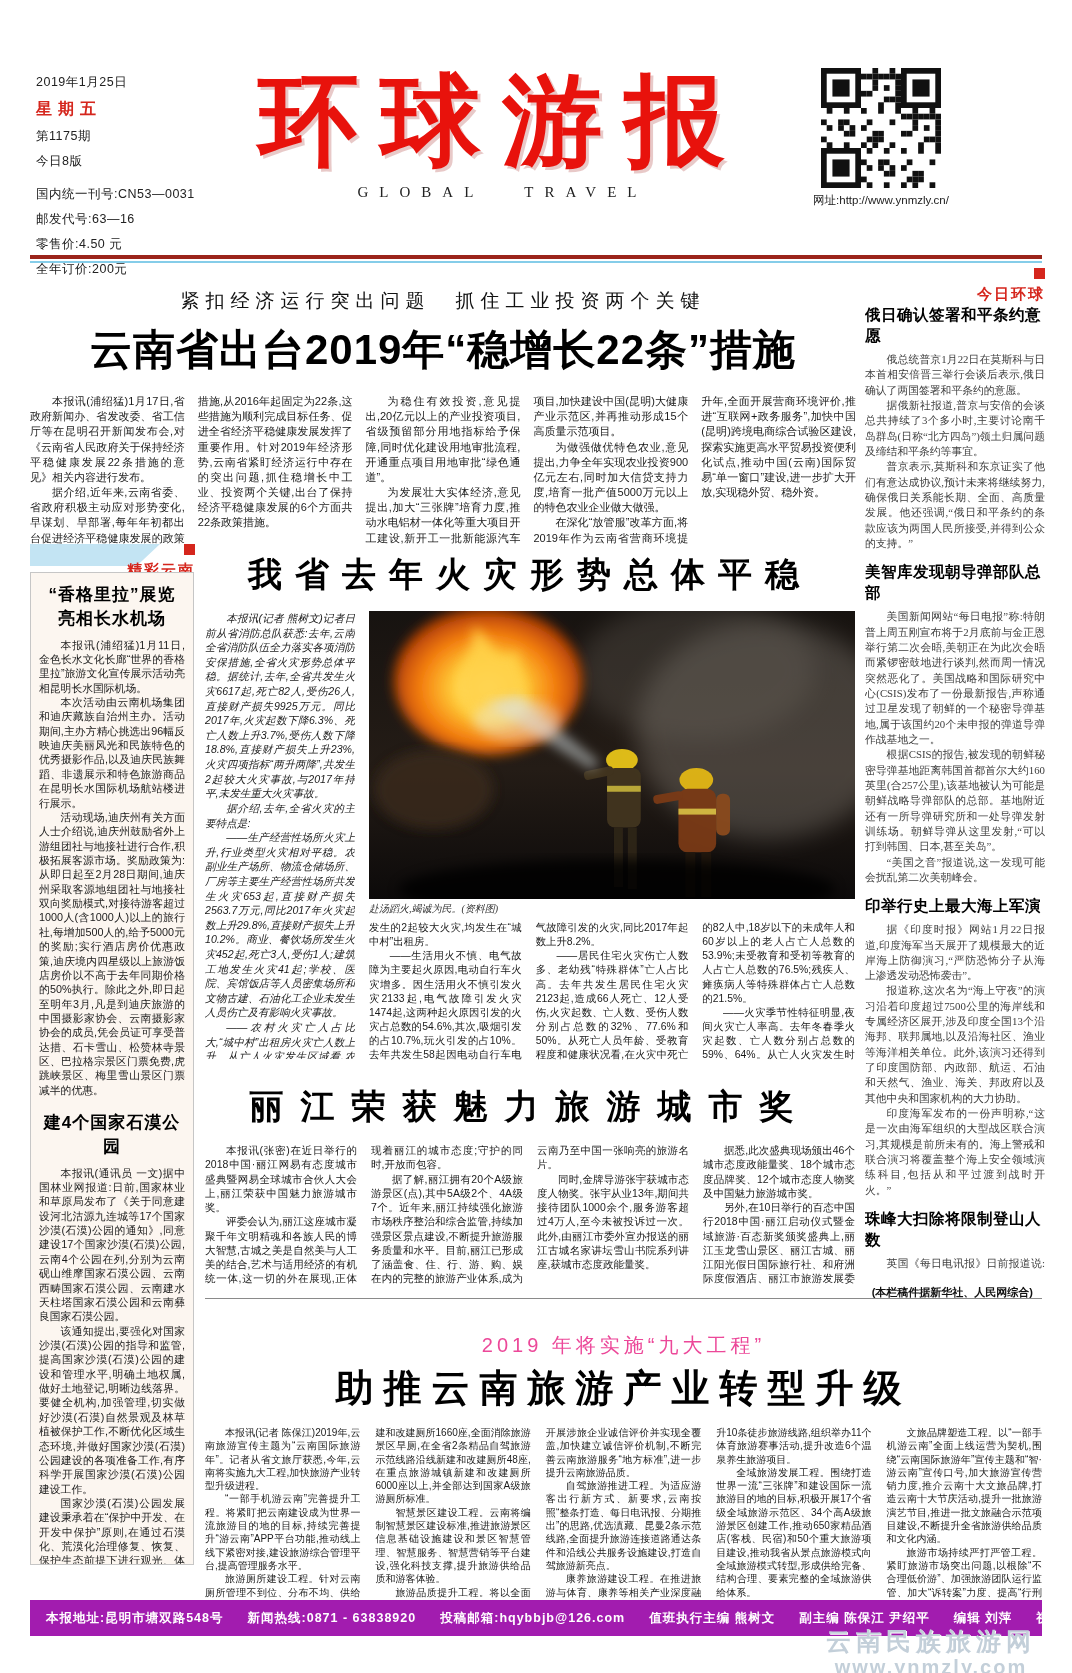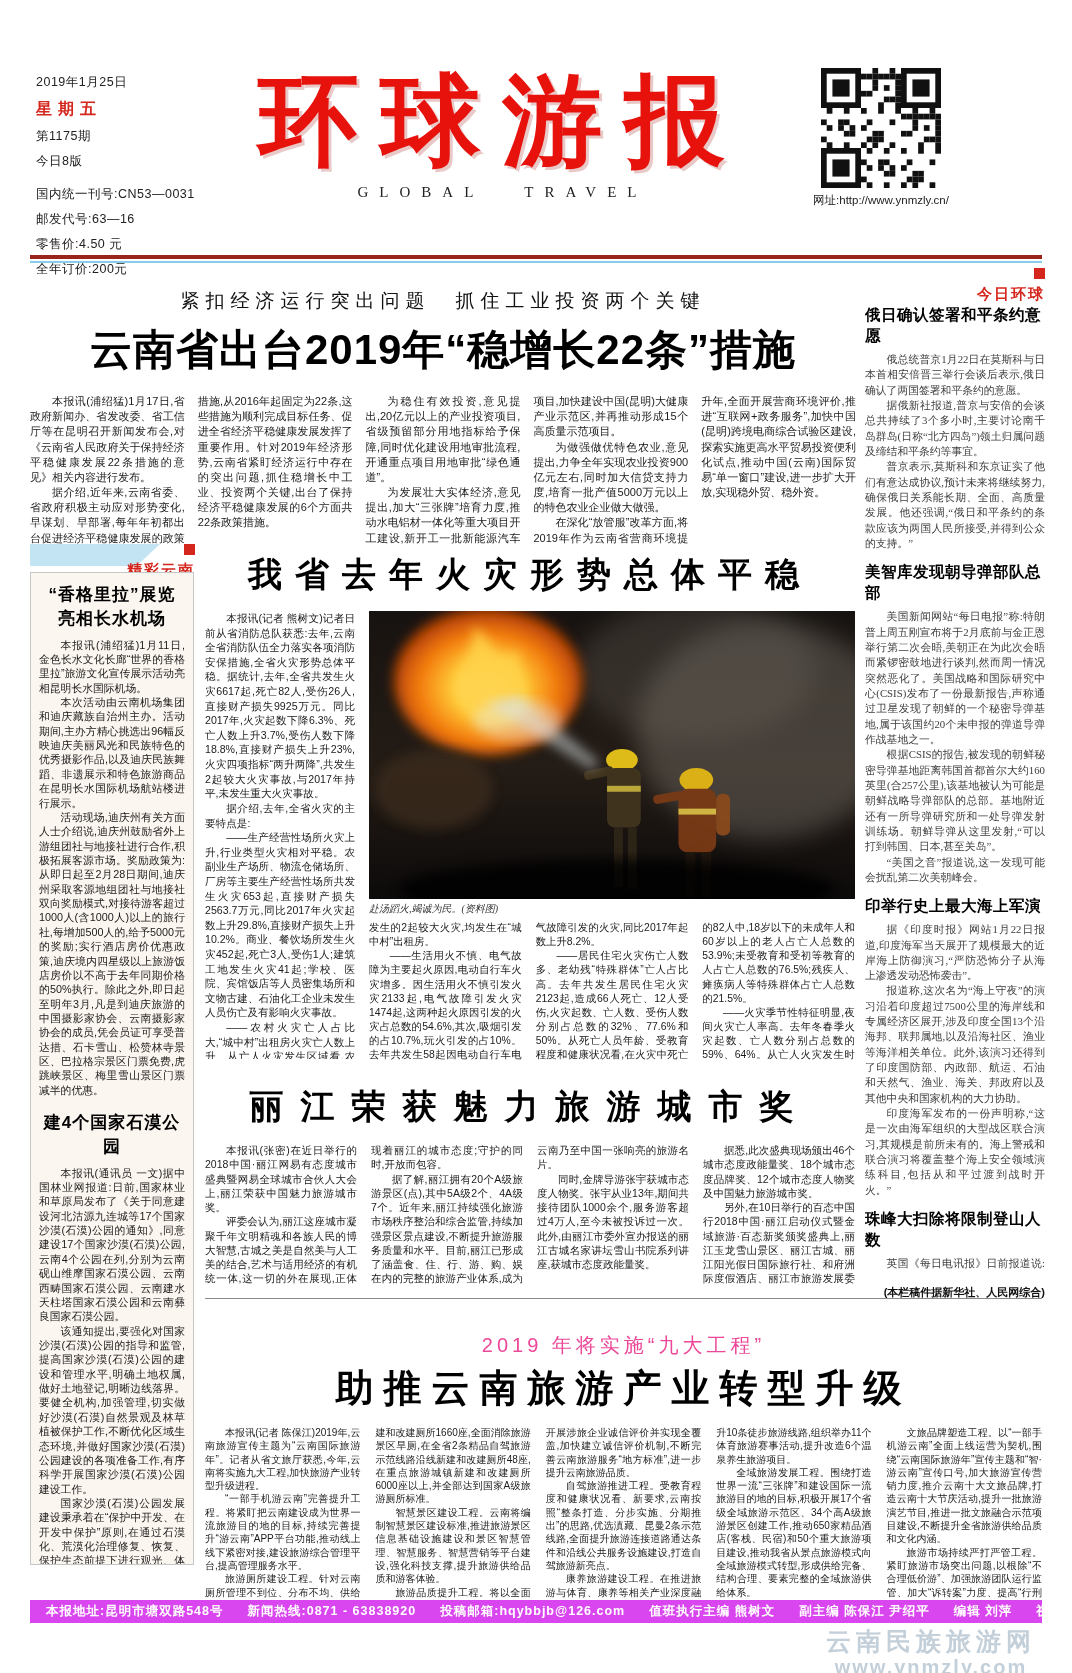--- a/index.html
+++ b/index.html
@@ -44,50 +44,50 @@
   .sidebar-box { position:absolute; left:30px; top:572px; width:164px; height:993px; border:1px solid #c6c6c6;
                  background:#fcf6f0; padding:10px 8px; overflow:hidden; }
   .sidebar-box .art-title { text-align:center; font-weight:900; font-size:17px; letter-spacing:1px; line-height:1.4; color:#000; }
   .sidebar-box .art-body { margin-top:7px; font-size:10.8px; line-height:1.33; }
   .sidebar-box .art2 { margin-top:14px; }
 
   
   .fire { position:absolute; left:205px; top:552px; width:650px; }
   .fire .headline { text-align:center; font-weight:900; font-size:34px; letter-spacing:13px; color:#000; white-space:nowrap; }
   .fire .body { display:flex; gap:14px; margin-top:13px; }
-  .fire .col1 { flex:none; width:150px; height:448px; overflow:hidden; font-size:10.6px; line-height:1.38; }
+  .fire .col1 { flex:none; width:150px; height:448px; overflow:hidden; font-size:10.6px; line-height:1.38;font-style:italic; }
   .fire .right { flex:1; }
   .photo { width:100%; height:288px; display:block; }
   .photo-caption { font-family:"Liberation Serif", serif; font-size:10px; color:#333; margin-top:3px; padding-right:6px;font-style:italic; }
   .fire .flow3 { margin-top:5px; column-count:3; column-gap:14px; height:152px; overflow:hidden; font-size:10.4px; line-height:1.36; }
   .fire .flow3 p:first-child { text-indent:0; }
 
   
   .world { position:absolute; left:865px; top:268px; width:180px; height:1034px; }
   .world .label-inner { padding-left:0; }
   .world-items { height:978px; overflow:hidden; margin-top:4px; }
   .world .item-title { font-weight:900; font-size:15.5px; color:#000; margin:11px 0 5px; letter-spacing:.5px; }
   .world .item-body p { font-family:"Liberation Serif", serif; font-size:10.8px; line-height:1.42; color:#3c3c3c; }
-  .world .credit { position:absolute; bottom:2px; right:0; font-weight:bold; font-size:11px; color:#111; }
+  .world .credit { position:absolute; bottom:2px; right:12px; font-weight:bold; font-size:11px; color:#111; }
 
   
   .lijiang { position:absolute; left:205px; top:1084px; width:650px; }
   .lijiang .headline { text-align:center; font-weight:900; font-size:34px; letter-spacing:17px; color:#000; white-space:nowrap; }
   .lijiang .cols4 { margin-top:13px; column-count:4; column-gap:14px; height:152px; overflow:hidden; font-size:10.5px; line-height:1.36; }
 
   .hr-bottom { position:absolute; left:205px; top:1298px; width:837px; height:1px; background:#8a8a8a; }
 
   
   .bottom { position:absolute; left:205px; top:1310px; width:837px; }
   .bottom .kicker { text-align:center; font-size:20px; font-weight:400; letter-spacing:4px; color:#ec4899; margin-top:22px; }
   .bottom .headline { text-align:center; font-weight:900; font-size:38px; letter-spacing:10px; color:#000; margin-top:4px; white-space:nowrap; }
   .bottom .cols5 { margin-top:12px; column-count:5; column-gap:15px; height:192px; overflow:hidden; font-size:10px; line-height:1.33; }
 
   
-  .footer-bar { position:absolute; left:30px; top:1600px; width:1012px; height:23px; background:#d946ef;
+  .footer-bar { position:absolute; left:30px; top:1600px; width:1012px; height:36px; background:#a21caf;
                 display:flex; align-items:center; gap:24px; padding:0 16px; color:#fff; font-weight:bold;
                 font-size:12.5px; letter-spacing:1px; white-space:nowrap; overflow:hidden; }
   .watermark { position:absolute; right:6px; top:1628px; width:270px; text-align:center; color:#c3cfd9;
                font-weight:900; line-height:1.1; text-shadow:1px 1px 0 #fff; }
   .wm1 { font-size:25px; letter-spacing:5px; }
   .wm2 { font-size:20px; letter-spacing:2px; }
 </style>
 </head>
 <body>
 
@@ -399,21 +399,21 @@
 
   <section class="bottom">
     <div class="kicker">2019 年将实施“九大工程”</div>
     <h2 class="headline">助推云南旅游产业转型升级</h2>
     <div class="cols5">
         <p>本报讯(记者 陈保江)2019年,云南旅游宣传主题为“云南国际旅游年”。记者从省文旅厅获悉,今年,云南将实施九大工程,加快旅游产业转型升级进程。</p>
         <p>“一部手机游云南”完善提升工程。将紧盯把云南建设成为世界一流旅游目的地的目标,持续完善提升“游云南”APP平台功能,推动线上线下紧密对接,建设旅游综合管理平台,提高管理服务水平。</p>
         <p>旅游厕所建设工程。针对云南厕所管理不到位、分布不均、供给不足的突出问题,在主要旅游景区新建和改建厕所1660座,全面消除旅游景区旱厕,在全省2条精品自驾旅游示范线路沿线新建和改建厕所48座,在重点旅游城镇新建和改建厕所6000座以上,并全部达到国家A级旅游厕所标准。</p>
         <p>智慧景区建设工程。云南将编制智慧景区建设标准,推进旅游景区信息基础设施建设和景区智慧管理、智慧服务、智慧营销等平台建设,强化科技支撑,提升旅游供给品质和游客体验。</p>
         <p>旅游品质提升工程。将以全面提升云南旅游服务质量为目标,积极开展涉旅企业诚信评价并实现全覆盖,加快建立诚信评价机制,不断完善云南旅游服务“地方标准”,进一步提升云南旅游品质。</p>
-        <p>自驾旅游推进工程。受教育程度和健康状况看、新要求,云南按照“整条打造、分步实施、分期推出”的思路,优选滇藏、昆曼2条示范线路,全面提升旅游连接道路通达条件和沿线公共服务设施建设,打造自驾旅游新亮点。</p>
+        <p>自驾旅游推进工程。为适应游客出行新方式、新要求,云南按照“整条打造、每日电讯报、分期推出”的思路,优选滇藏、昆曼2条示范线路,全面提升旅游连接道路通达条件和沿线公共服务设施建设,打造自驾旅游新亮点。</p>
         <p>康养旅游建设工程。在推进旅游与体育、康养等相关产业深度融合发展方面,将在全省新建和改造提升10条徒步旅游线路,组织举办11个体育旅游赛事活动,提升改造6个温泉养生旅游项目。</p>
         <p>全域旅游发展工程。围绕打造世界一流“三张牌”和建设国际一流旅游目的地的目标,积极开展17个省级全域旅游示范区、34个高A级旅游景区创建工作,推动650家精品酒店(客栈、民宿)和50个重大旅游项目建设,推动我省从景点旅游模式向全域旅游模式转型,形成供给完备、结构合理、要素完整的全域旅游供给体系。</p>
         <p>文旅品牌塑造工程。以“一部手机游云南”全面上线运营为契机,围绕“云南国际旅游年”宣传主题和“智·游云南”宣传口号,加大旅游宣传营销力度,推介云南十大文旅品牌,打造云南十大节庆活动,提升一批旅游演艺节目,推进一批文旅融合示范项目建设,不断提升全省旅游供给品质和文化内涵。</p>
         <p>旅游市场持续严打严管工程。紧盯旅游市场突出问题,以根除“不合理低价游”、加强旅游团队运行监管、加大“诉转案”力度、提高“行刑衔接”效能等为重点,严打严管违法违规行为,持续保持旅游市场秩序整治高压态势,不断提升旅游服务质量,从而推进旅游转型升级。</p>
       </div>
   </section>
 
   <footer class="footer-bar">
     <span>本报地址:昆明市塘双路548号</span>
     <span>新闻热线:0871 - 63838920</span>

